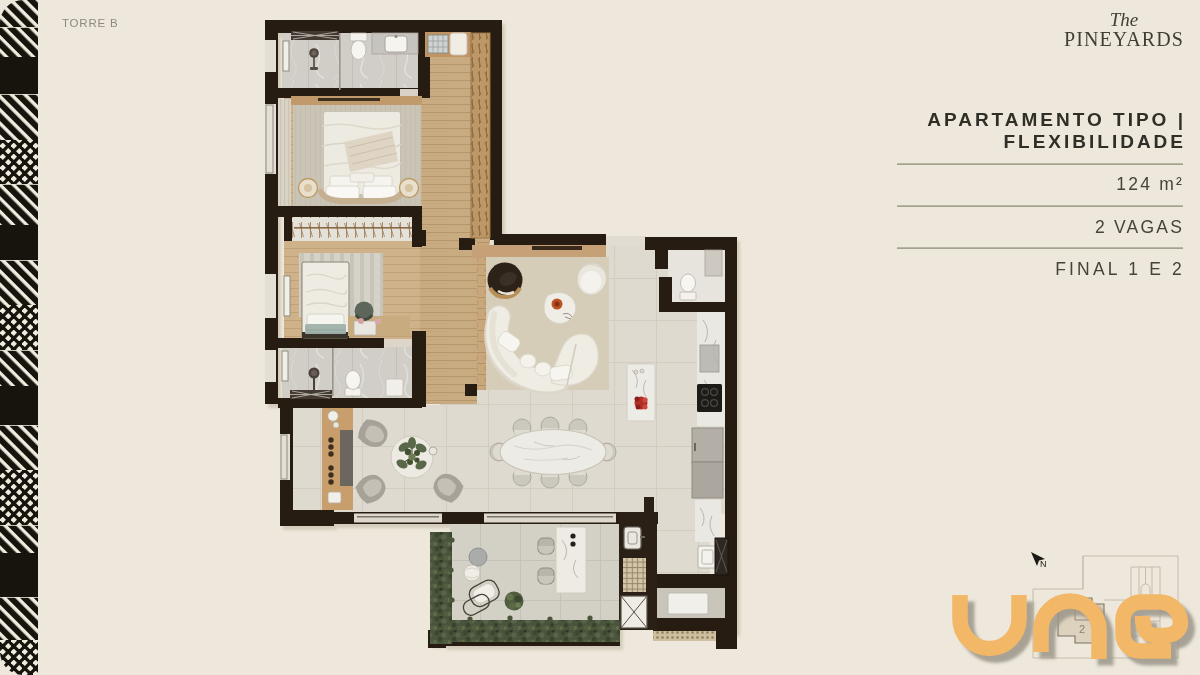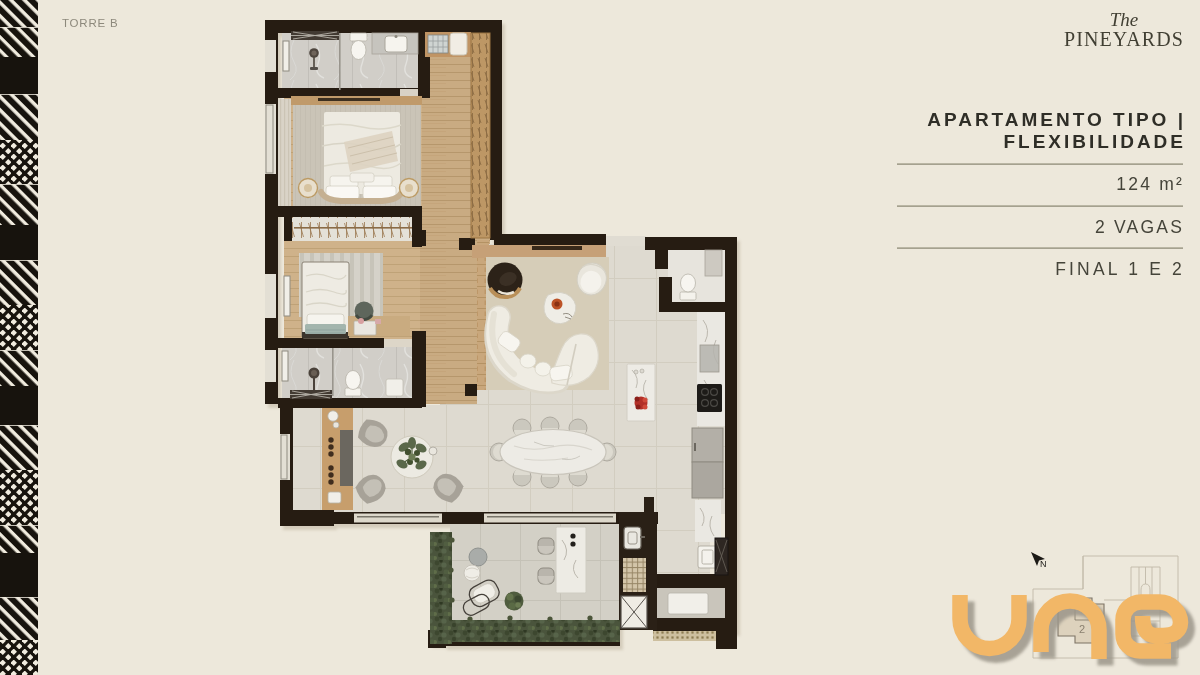--- a/index.html
+++ b/index.html
@@ -1,16 +1,16 @@
 <!DOCTYPE html>
 <html><head>
 <meta charset="utf-8">
 <style>
   html,body{margin:0;padding:0;background:#ede8db;}
-  .page{position:relative;width:1200px;height:675px;overflow:hidden;background:#ede8db;font-family:"Liberation Sans",sans-serif;}
+  .page{position:relative;width:1200px;height:675px;overflow:hidden;background:#ede8db;font-family:"Liberation Sans",sans-serif;border-radius:23px;}
 </style>
 </head>
 <body>
 <div class="page">
 <svg width="1200" height="675" viewBox="0 0 1200 675">
 <defs>
 <pattern id="stA" width="9.5" height="9.5" patternUnits="userSpaceOnUse" patternTransform="rotate(-45)">
   <rect width="9.5" height="9.5" fill="#f0ebde"></rect>
           <rect width="6" height="9.5" fill="#17130d"></rect>
 </pattern>

